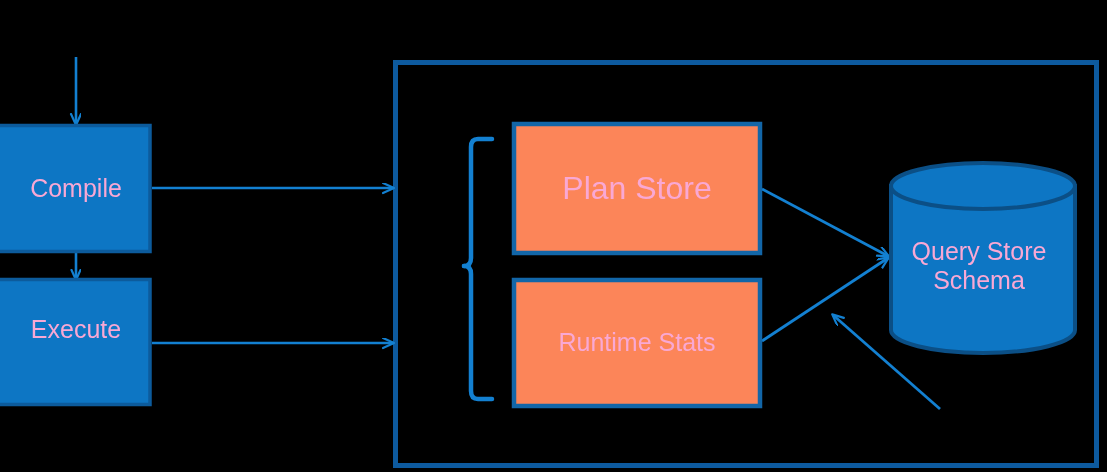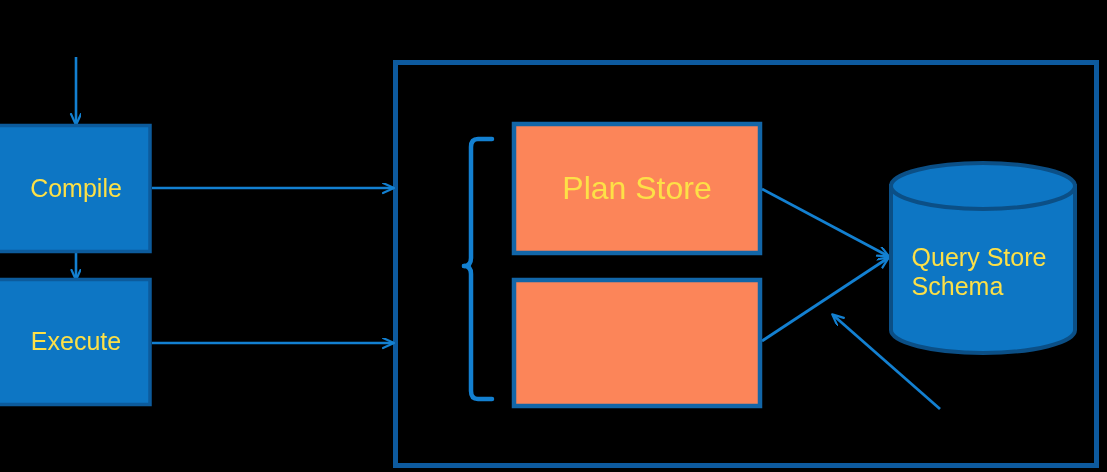--- a/index.html
+++ b/index.html
@@ -21,23 +21,24 @@
     top: 0;
     width: 1107px;
     height: 472px;
     overflow: visible;
   }
   .node-label {
     position: absolute;
     display: flex;
     align-items: center;
     justify-content: center;
-    color: #fde047;
+    color: #f9a8d4;
     font-family: "Liberation Sans", sans-serif;
     font-weight: 400;
+    text-align: center;
     line-height: 1.18;
     pointer-events: none;
     white-space: pre-line;
   }
 </style>
 </head>
 <body>
 
 <div id="canvas">
 
@@ -83,21 +84,22 @@
     <g>
       <path d="M891,186 L891,330
                A92,23 0 0 0 1075,330
                L1075,186 Z" fill="#0d76c4" stroke="#0b4f86" stroke-width="4"></path>
       <ellipse cx="983" cy="186" rx="92" ry="23" fill="#0d76c4" stroke="#0b4f86" stroke-width="4"></ellipse>
     </g>
   </svg>
 
   <div class="node-label" style="left:0px; top:124px; width:152px; height:129px; font-size:25px;">Compile</div>
 
-  <div class="node-label" style="left:0px; top:278px; width:152px; height:128px; font-size:25px;">Execute</div>
+  <div class="node-label" style="left:0px; top:266px; width:152px; height:128px; font-size:25px;">Execute</div>
 
   <div class="node-label" style="left:512px; top:122px; width:250px; height:133px; font-size:32px;">Plan Store</div>
 
+  <div class="node-label" style="left:512px; top:278px; width:250px; height:130px; font-size:25px;">Runtime Stats</div>
 
-  <div class="node-label" style="left:890px; top:212px; width:178px; height:120px; font-size:25px;">Query Store
+  <div class="node-label" style="left:890px; top:206px; width:178px; height:120px; font-size:25px;">Query Store
 Schema</div>
 
 </div>
 
 </body></html>

